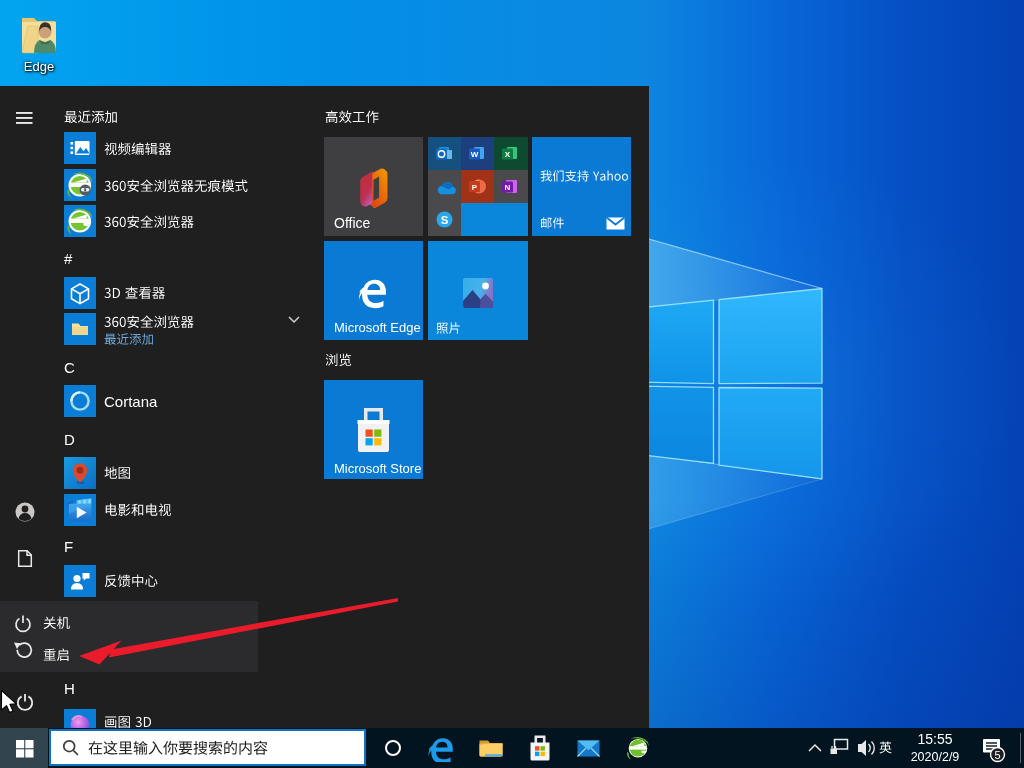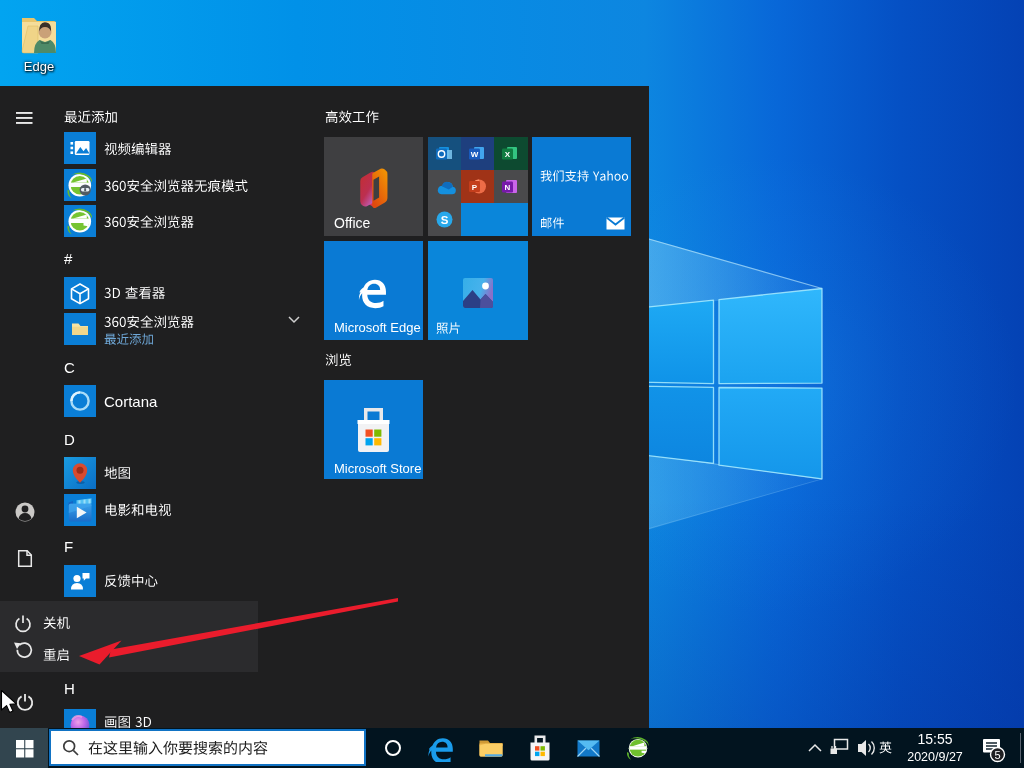--- a/index.html
+++ b/index.html
@@ -456,12 +456,12 @@
  <line x1="206" y1="21" x2="213" y2="21"></line>
 </g>
 <circle cx="217.5" cy="26.5" r="7" fill="#1f1f22" stroke="#fff" stroke-width="1.4"></circle>
 <text x="214.5" y="30.5" fill="#fff" font-size="11" font-family="Liberation Sans">5</text>
 <line x1="240.5" y1="5" x2="240.5" y2="35" stroke="#5a6470" stroke-width="1"></line>
 </svg>
 <svg style="position:absolute;left:879px;top:737.7px;" width="15" height="18" viewBox="0 -14.3 15 18">
     <path d="M0.7 -3.6H12.3V-2.7H0.7ZM2.1 -6.7H11.0V-3.2H10.0V-5.8H3.0V-3.2H2.1ZM5.9 -8.2H7.0V-4.5Q7.0 -3.9 6.8 -3.2Q6.7 -2.6 6.4 -2.0Q6.0 -1.4 5.4 -0.8Q4.7 -0.2 3.7 0.2Q2.6 0.7 1.1 1.1Q1.0 1.0 0.9 0.8Q0.8 0.7 0.7 0.5Q0.6 0.4 0.5 0.2Q2.0 -0.1 3.0 -0.5Q4.0 -0.9 4.5 -1.4Q5.1 -1.9 5.4 -2.4Q5.7 -2.9 5.8 -3.5Q5.9 -4.0 5.9 -4.6ZM7.1 -3.3Q7.7 -1.8 9.1 -1.0Q10.5 -0.1 12.6 0.2Q12.5 0.3 12.4 0.4Q12.2 0.6 12.1 0.8Q12.0 0.9 12.0 1.1Q10.5 0.8 9.4 0.3Q8.3 -0.2 7.5 -1.1Q6.7 -1.9 6.2 -3.1ZM0.9 -9.7H12.1V-8.8H0.9ZM3.7 -10.9H4.6V-7.5H3.7ZM8.3 -10.9H9.3V-7.5H8.3Z" fill="#ffffff"></path>
   </svg>
 <div class="lat" style="left:900px;top:731px;width:70px;text-align:center;font-size:14px;">15:55</div>
-<div class="lat" style="left:900px;top:750px;width:70px;text-align:center;font-size:12.5px;">2020/9/27</div>
+<div class="lat" style="left:900px;top:750px;width:70px;text-align:center;font-size:12.5px;">2020/2/9</div>
 </body></html>

